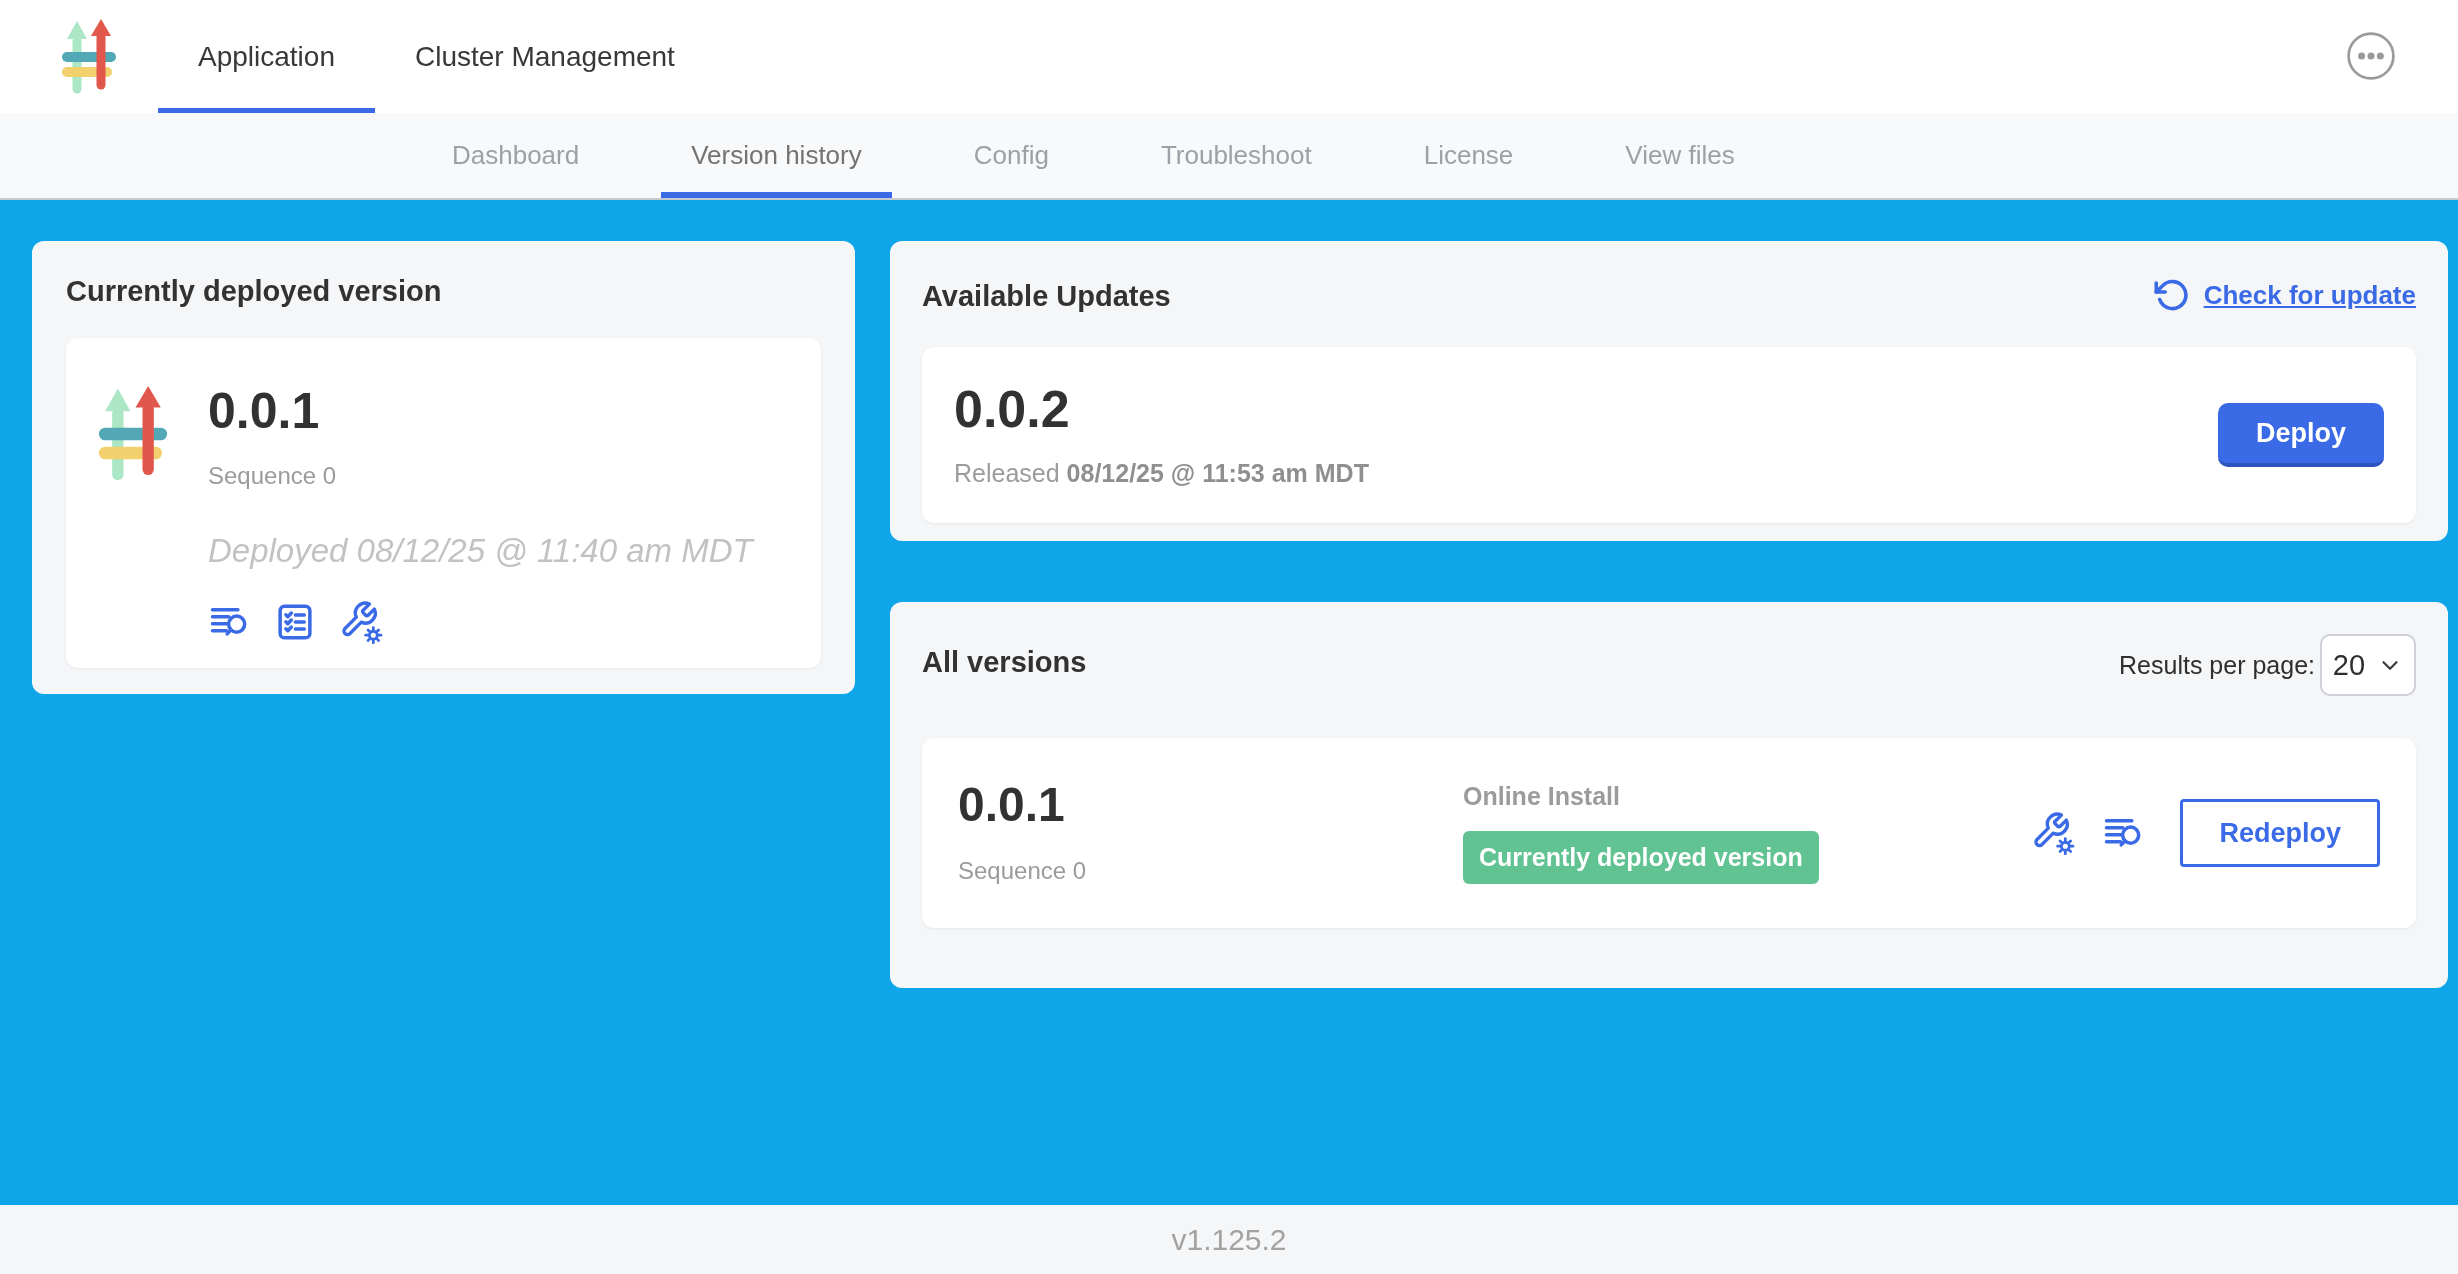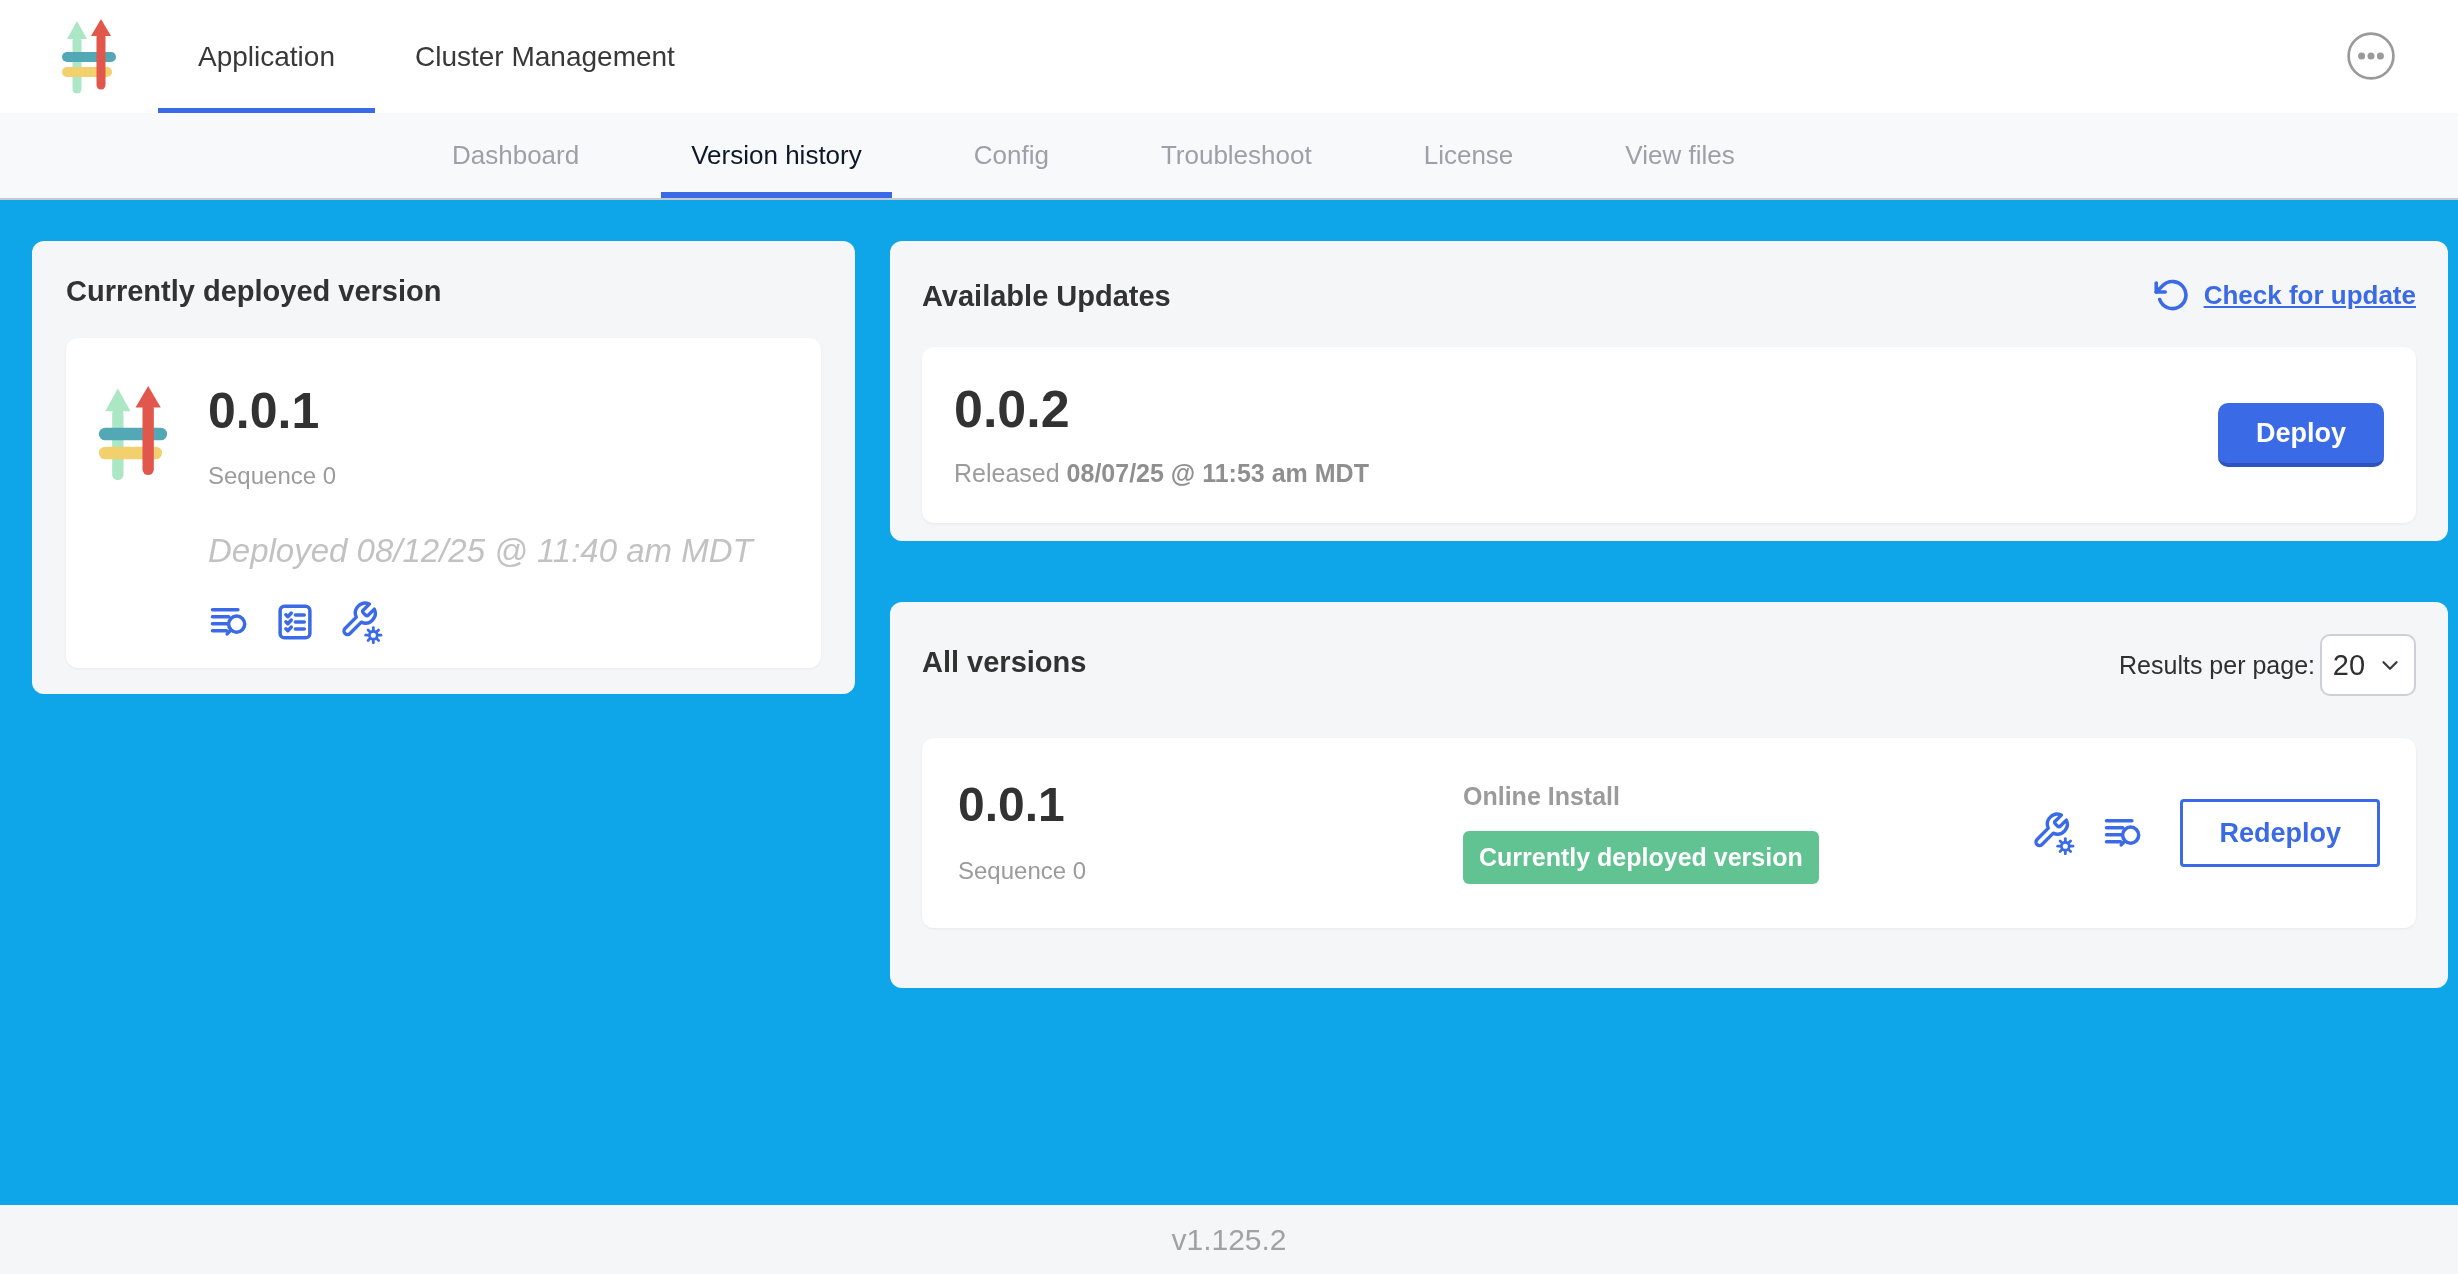--- a/index.html
+++ b/index.html
@@ -13,21 +13,21 @@
     position:relative; cursor:pointer; }
   .header-tab.active::after { content:""; position:absolute; left:0; right:0; bottom:0; height:5px;
     background:var(--accent); }
   .more-btn { position:absolute; right:62px; top:31px; width:50px; height:50px; cursor:pointer; }
 
   
   .subnav { height:87px; background:#f8f9fa; border-bottom:2px solid #c6c9cd;
     display:flex; align-items:center; padding-left:452px; gap:112px; }
   .subnav-tab { font-size:26px; color:#9da0a6; position:relative; cursor:pointer;
     height:85px; display:flex; align-items:center; }
-  .subnav-tab.active { color:#0f172a; font-weight:500; }
+  .subnav-tab.active { color:#737373; font-weight:500; }
   .subnav-tab.active::after { content:""; position:absolute; left:-30px; right:-30px; bottom:0;
     height:6px; background:var(--accent); }
 
   
   .content { position:relative; height:1005px; background:#0ea5e9; }
   .card { position:absolute; background:#f5f6f8; border-radius:12px; }
   .card-title { font-size:29px; font-weight:bold; color:#323232; }
 
   .card-current { left:32px; top:41px; width:823px; height:453px; padding:34px; }
   .inner-card { background:#ffffff; border-radius:12px; box-shadow:0 1px 3px rgba(0,0,0,.06); }
@@ -206,21 +206,21 @@
       <div class="check-link">
         <svg width="36" height="36" viewBox="0 0 24 24">
             <use href="#ic-refresh"></use>
           </svg>
         <span>Check for update</span>
       </div>
     </div>
     <div class="inner-card update-inner">
       <div>
         <div class="ver-big" style="font-size:52px">0.0.2</div>
-        <div class="released"><span>Released </span><b>08/07/25 @ 11:53 am MDT</b></div>
+        <div class="released"><span>Released </span><b>08/12/25 @ 11:53 am MDT</b></div>
       </div>
       <button class="btn-primary">Deploy</button>
     </div>
   </div>
 
   <div class="card card-versions">
     <div class="versions-head">
       <div class="card-title">All versions</div>
       <div class="rpp">
         <span class="rpp-label">Results per page:</span>

